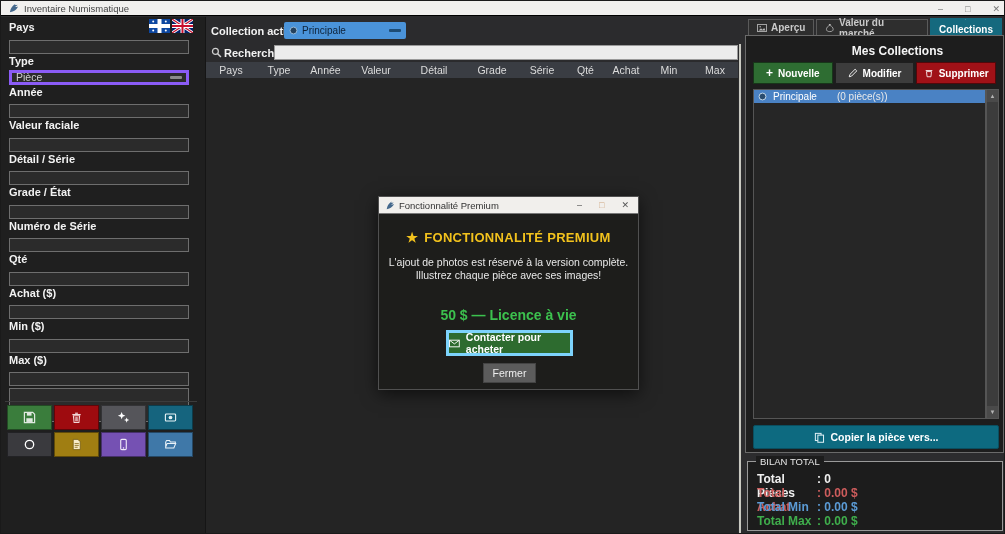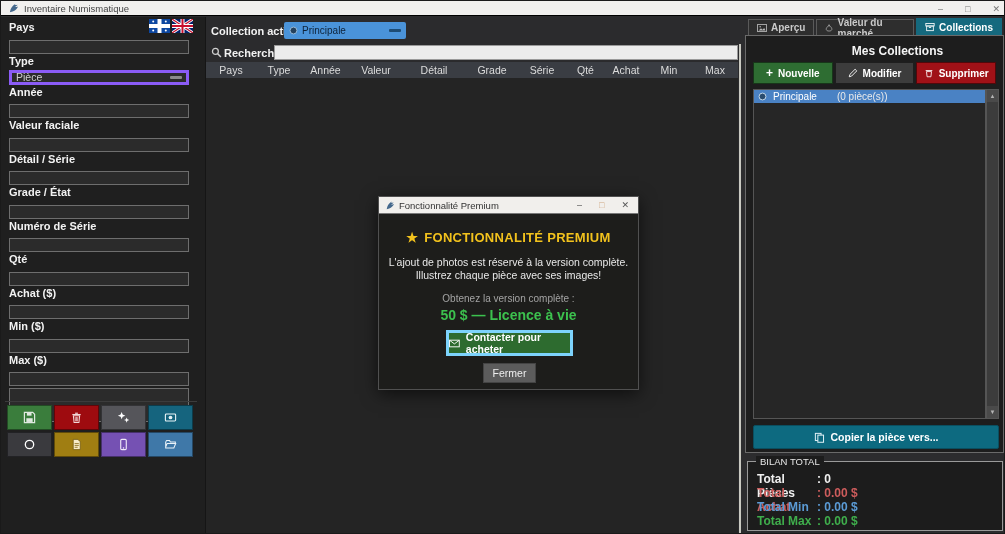--- a/index.html
+++ b/index.html
@@ -82,21 +82,21 @@
   .m-close { position:absolute; left:104px; top:166px; width:53px; height:20px; background:#5c5c5c;
              border:1px solid #444; color:#eee; font-size:10.5px; display:flex; align-items:center;
              justify-content:center; cursor:pointer; }
 
   
   .tabs { position:absolute; left:747px; top:18px; display:flex; }
   .tab { height:16px; background:#2e2e2e; border:1px solid #5a5a5a; border-bottom:none; margin-right:2px;
          display:flex; align-items:center; gap:4px; padding:0 8px; font-size:10px; font-weight:bold;
          color:#c9c9c9; cursor:pointer; }
   .tab svg { width:10px; height:10px; }
-  .tab.active { background:#15697e; color:#fff; height:17px; margin-top:-1px; border-color:#15697e; }
+  .tab.active { background:#15697e; color:#fff; height:17px; margin-top:-1px; border-color:#15697e;flex-direction:column; }
   .panel { position:absolute; left:744px; top:34px; width:259px; height:418px; background:#1d1d1d;
            border:1px solid #6a6a6a; }
   .panel-title { position:absolute; left:0; top:8px; width:100%; text-align:center; font-size:12px;
                  font-weight:bold; color:#f5f5f5;padding-left:46px; }
   .pbtns { position:absolute; left:7px; top:26px; width:243px; display:flex; gap:2px; }
   .pbtn { flex:1; height:22px; display:flex; align-items:center; justify-content:center; gap:5px;
           color:#fff; font-size:10px; font-weight:bold; cursor:pointer; border:1px solid rgba(0,0,0,.5); }
   .pbtn svg { width:10px; height:10px; }
   .pb-new{background:#2e6d32;} .pb-edit{background:#3c3c3c;} .pb-del{background:#a01117;}
   .pb-new .plus { font-size:12px; font-weight:bold; line-height:10px; }
@@ -397,21 +397,20 @@
         <span>–</span>
         <span class="dis">□</span>
         <span>✕</span>
       </div>
     </div>
     <div class="m-head">
       <span class="star">★</span><span>FONCTIONNALITÉ PREMIUM</span>
     </div>
     <div class="m-line1">L'ajout de photos est réservé à la version complète.</div>
     <div class="m-line2">Illustrez chaque pièce avec ses images!</div>
-    <div class="m-sub">Obtenez la version complète :</div>
     <div class="m-price">50 $  —  Licence à vie</div>
     <div class="m-contact">
       <svg viewBox="0 0 14 10">
           <rect x=".7" y=".7" width="12.6" height="8.6" fill="none" stroke="#fff" stroke-width="1.2"></rect>
           <path d="M1 1l6 4.5L13 1" fill="none" stroke="#fff" stroke-width="1.2"></path>
         </svg>
       <span>Contacter pour acheter</span>
     </div>
     <div class="m-close">Fermer</div>
   </div>

